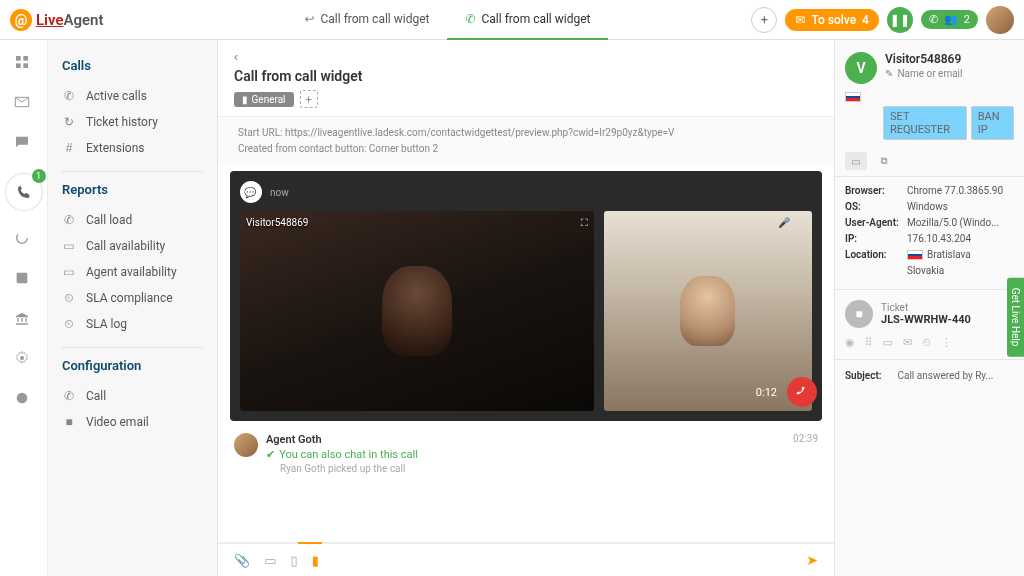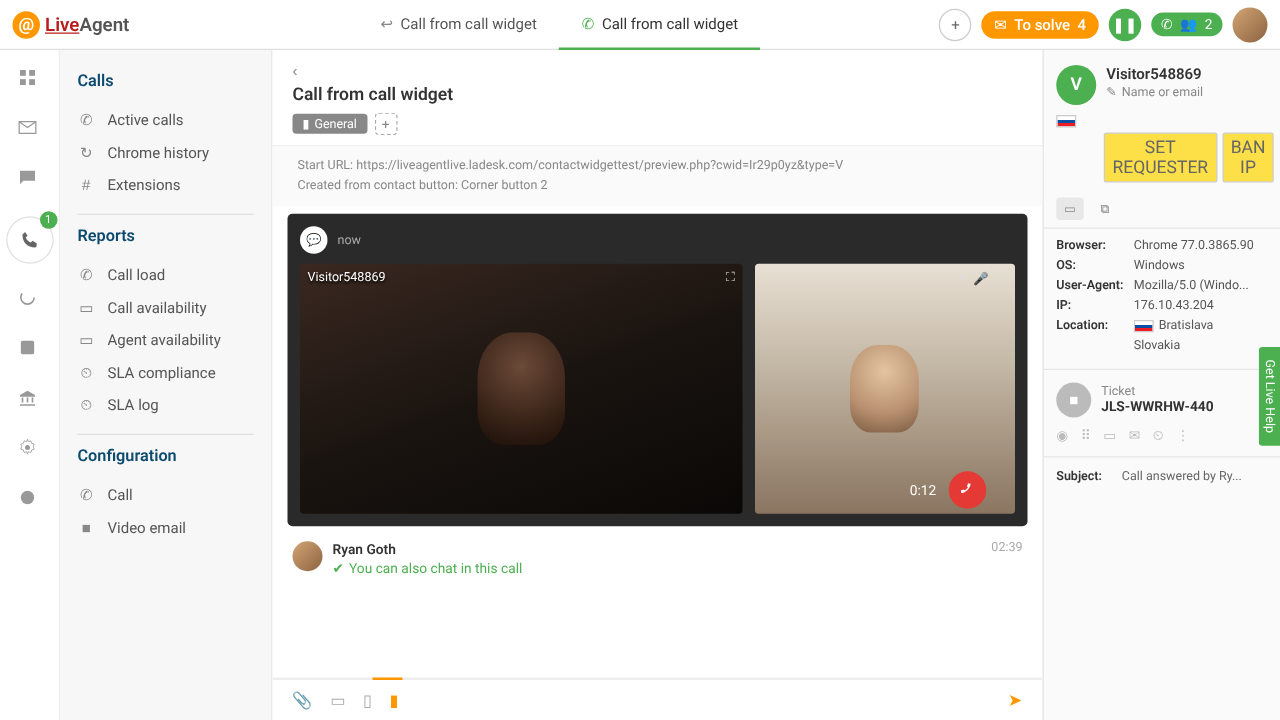--- a/index.html
+++ b/index.html
@@ -65,21 +65,21 @@
 .video-head-time { color: #aaa; font-size: 10px; }
 .video-feeds { display: flex; gap: 10px; }
 .feed { position: relative; border-radius: 3px; overflow: hidden; }
 .feed.main { flex: 1.7; height: 200px; background: linear-gradient(160deg,#3a2820 0%,#1a1410 50%,#0a0806 100%); }
 .feed.small { flex: 1; height: 200px; background: linear-gradient(180deg,#e8e0d4 0%,#c4b8a6 40%,#8a7560 100%); }
 .feed-label { position: absolute; top: 6px; left: 6px; color: #fff; font-size: 10px; text-shadow: 0 1px 2px #000; }
 .feed-icons-tr { position: absolute; top: 6px; right: 6px; display: flex; gap: 8px; color: #ddd; font-size: 10px; }
 .feed-person { position:absolute; inset:0; display:flex; align-items:center; justify-content:center;}
 .feed-person .head-dark{ width:70px; height:90px; background: radial-gradient(circle at 50% 30%, #6b4a38 0%, #3a2418 60%, #1a0e08 100%); border-radius: 40% 40% 30% 30%; }
 .feed-person .head-light{ width:55px; height:70px; background: radial-gradient(circle at 50% 30%, #e4c4a0 0%, #b89070 60%, #7a5a40 100%); border-radius: 40% 40% 30% 30%; }
-.call-controls { position: absolute; bottom: 14px; right: 33px; display: flex; align-items: center; gap: 10px; }
+.call-controls { position: absolute; bottom: 14px; right: 5px; display: flex; align-items: center; gap: 10px; }
 .call-timer { color: #fff; font-size: 11px; }
 .hangup { width: 30px; height: 30px; background: #e53935; border-radius: 50%; display: flex; align-items: center; justify-content: center; color: #fff; cursor: pointer; }
 
 
 .thread { padding: 6px 16px; }
 .thread-row { display: flex; gap: 8px; margin-bottom: 6px; }
 .thread-avatar { width: 24px; height: 24px; border-radius: 50%; background: linear-gradient(135deg,#d4a574,#8b6341); flex-shrink: 0; }
 .thread-body { flex: 1; }
 .thread-name { font-weight: 600; font-size: 11px; margin-bottom: 2px; }
 .thread-msg { font-size: 11px; color: #4caf50; display: flex; align-items: center; gap: 4px; }
@@ -94,21 +94,21 @@
 
 
 .right-panel { width: 190px; background: #fafafa; border-left: 1px solid #e5e5e5; display: flex; flex-direction: column; font-size: 11px; overflow: hidden; }
 .visitor-head { display: flex; gap: 8px; padding: 12px 10px 8px; align-items: flex-start; }
 .visitor-avatar { width: 32px; height: 32px; border-radius: 50%; background: #4caf50; color: #fff; display: flex; align-items: center; justify-content: center; font-weight: 600; font-size: 14px; flex-shrink: 0; }
 .visitor-info { flex: 1; }
 .visitor-name { font-weight: 600; font-size: 12px; }
 .visitor-sub { color: #888; font-size: 10px; display: flex; align-items: center; gap: 4px; margin-top: 2px; }
 .flag { width: 16px; height: 10px; background: linear-gradient(to bottom, #fff 0 33%, #0b4ea2 33% 66%, #ee1c25 66%); border: 0.5px solid #ccc; }
 .req-btns { display: flex; gap: 4px; padding: 0 10px 8px 48px; }
-.mini-btn { border: 1px solid #ccc; background: #fde047; padding: 3px 6px; font-size: 14px; border-radius: 2px; color: #666; cursor: pointer; text-align: center; }
+.mini-btn { border: 1px solid #ccc; background: #7dd3fc; padding: 3px 6px; font-size: 11px; border-radius: 2px; color: #666; cursor: pointer; }
 .tab-icons { display: flex; gap: 6px; padding: 4px 10px 6px; border-bottom: 1px solid #e5e5e5; }
 .tab-icon-sq { width: 22px; height: 18px; background: #e8e8e8; border-radius: 3px; display: flex; align-items: center; justify-content: center; color: #888; font-size: 10px; cursor:pointer;}
 .info-grid { padding: 8px 10px; border-bottom: 1px solid #e5e5e5; }
 .info-row { display: flex; margin-bottom: 5px; font-size: 10px; }
 .info-label { width: 62px; font-weight: 600; color: #333; }
 .info-val { flex: 1; color: #555; white-space: nowrap; overflow: hidden; text-overflow: ellipsis; }
 .info-val.flagged { display: flex; align-items: center; gap: 4px; }
 
 .ticket-sec { padding: 10px; border-bottom: 1px solid #e5e5e5; }
 .ticket-row { display: flex; gap: 8px; align-items: center; }
@@ -206,21 +206,21 @@
     </div>
 
     <div class="side-panel">
       <div class="side-section-title">Calls</div>
       <div class="side-item">
           <span class="ic u">✆</span>
           <span>Active calls</span>
         </div>
       <div class="side-item">
           <span class="ic u">↻</span>
-          <span>Chrome history</span>
+          <span>Ticket history</span>
         </div>
       <div class="side-item">
           <span class="ic u">#</span>
           <span>Extensions</span>
         </div>
       <div class="side-divider"></div>
       <div class="side-section-title">Reports</div>
       <div class="side-item">
           <span class="ic u">✆</span>
           <span>Call load</span>
@@ -304,25 +304,26 @@
                 <path d="M21 15c-2-2-5-3-9-3s-7 1-9 3l2 3 4-2v-2c1 0 2 0 3 0s2 0 3 0v2l4 2z" transform="rotate(135 12 12)"></path>
               </svg>
           </div>
         </div>
       </div>
 
       <div class="thread">
         <div class="thread-row">
           <div class="thread-avatar"></div>
           <div class="thread-body">
-            <div class="thread-name">Ryan Goth</div>
+            <div class="thread-name">Agent Goth</div>
             <div class="thread-msg">
               <span style="color:#4caf50">✔</span>
               <span>You can also chat in this call</span>
             </div>
+            <div class="thread-sub">Ryan Goth picked up the call</div>
           </div>
           <div class="thread-time">02:39</div>
         </div>
       </div>
 
       <div class="composer" style="position:relative; border-top:2px solid #eee;">
         <div style="position:absolute; top:-2px; left:80px; width:24px; height:2px; background:#ff9800;"></div>
         <span class="ic u">📎</span>
         <span class="ic u">▭</span>
         <span class="ic u">▯</span>

